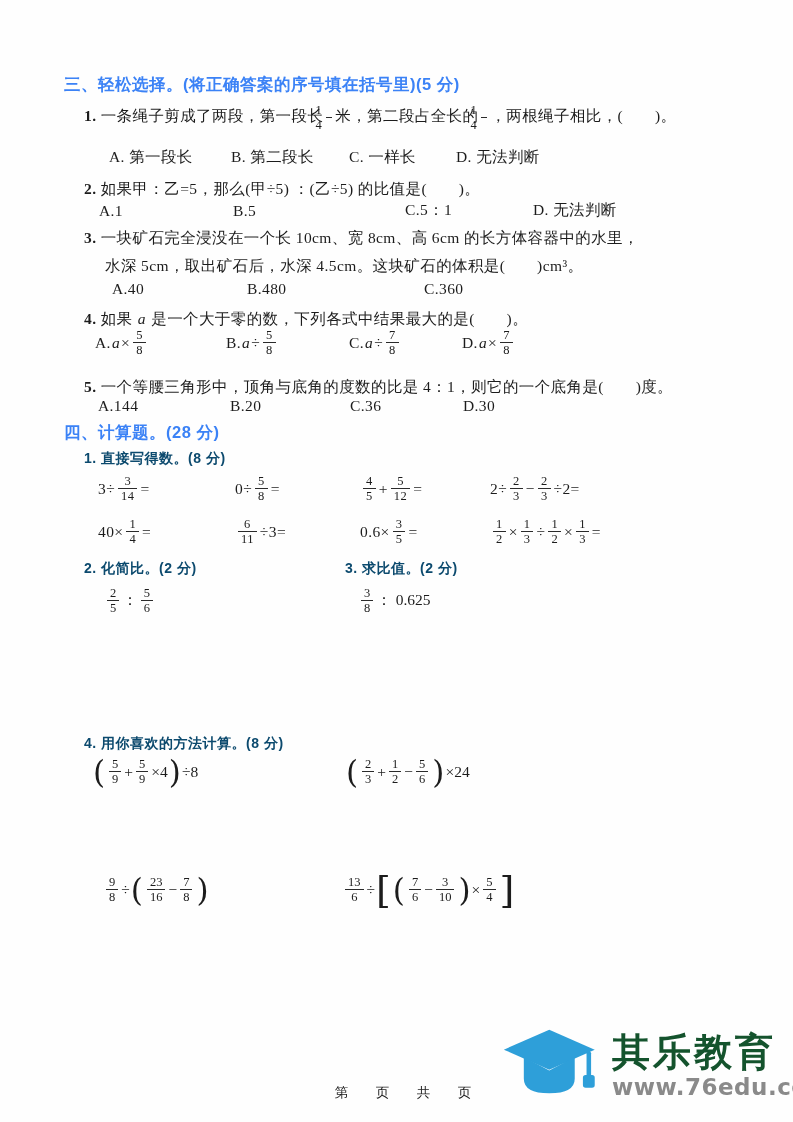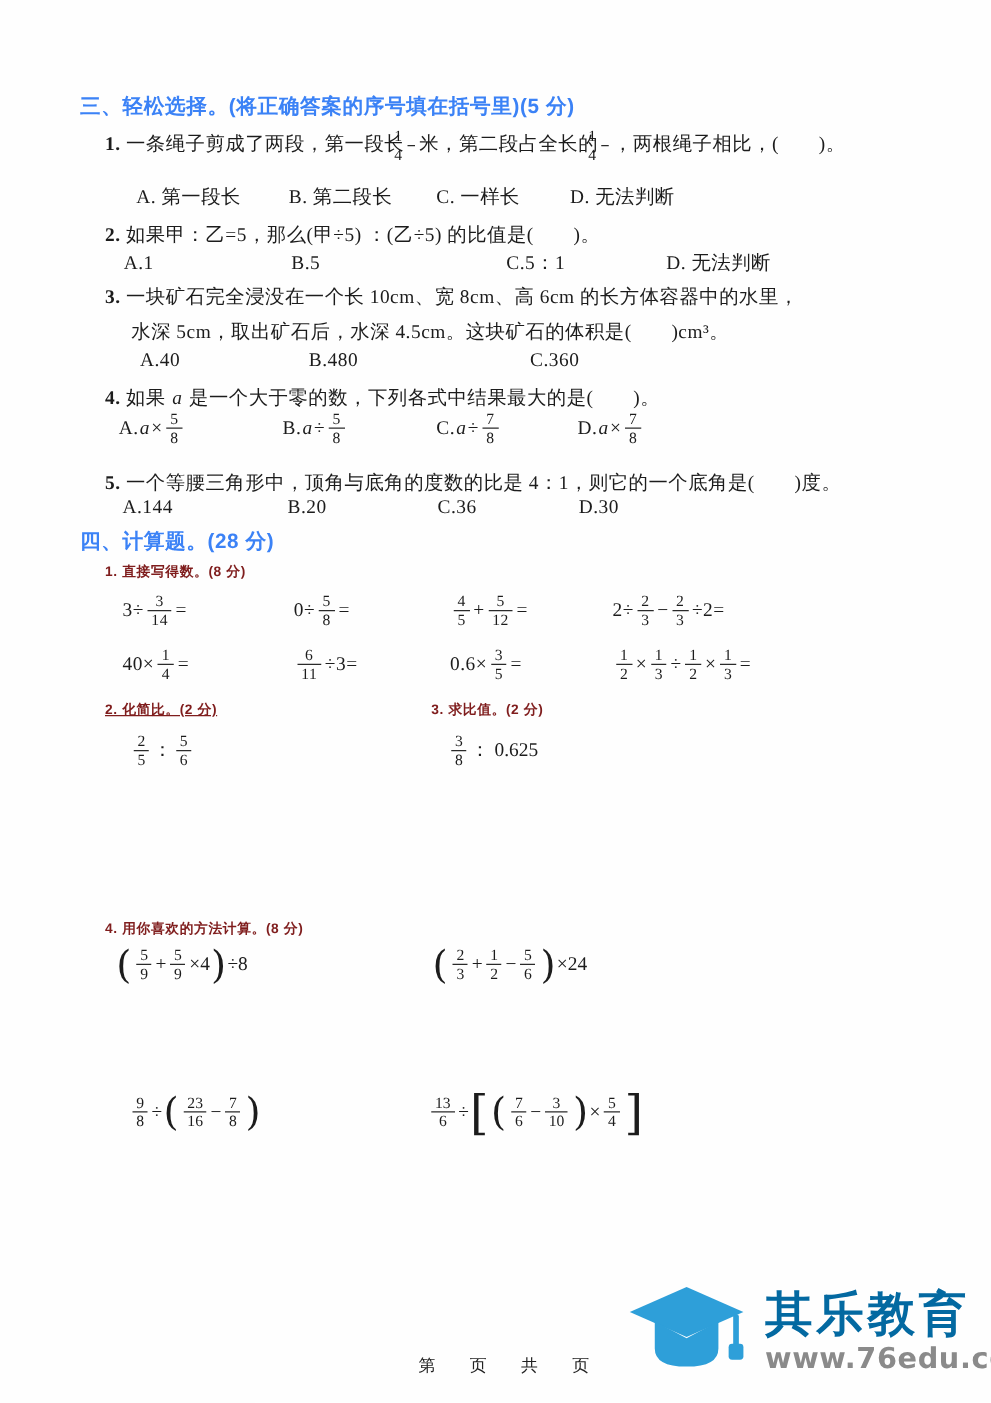--- a/index.html
+++ b/index.html
@@ -2,21 +2,21 @@
 <html><head>
 <meta charset="utf-8">
 <style>
   html,body{margin:0;padding:0;background:#ffffff;}
   .page{position:relative;width:793px;height:1122px;background:#fefefe;overflow:hidden;
         font-family:"Liberation Serif","DejaVu Serif",serif;color:#1c1c1c;}
   .abs{position:absolute;}
   .h-sec{font-family:"Liberation Sans","DejaVu Sans",sans-serif;font-weight:700;
          font-size:16.5px;color:#3b82f6;letter-spacing:0.5px;}
   .h-sub{font-family:"Liberation Sans","DejaVu Sans",sans-serif;font-weight:700;
-         font-size:11px;color:#7f1d1d;letter-spacing:0.5px;}
+         font-size:14px;color:#0c4a6e;letter-spacing:0.5px;}
   .stem{font-size:15.5px;line-height:27.5px;width:660px;padding-left:21px;text-indent:-21px;
         letter-spacing:0.4px;}
   .tb{font-weight:700;}
   .tx{}
   .it{font-style:italic;margin:0 1px;}
   .opts{display:grid;font-size:15.5px;align-items:center;letter-spacing:0.4px;}
   .g1{grid-template-columns:122px 118px 107px auto;}
   .g2{grid-template-columns:134px 172px 128px auto;}
   .g3{grid-template-columns:135px 177px auto;}
   .g4{grid-template-columns:131px 123px 113px auto;}
@@ -211,21 +211,21 @@
         </span>
         <span class="tx">×</span>
         <span class="frac">
           <span class="fn">1</span>
           <span class="fd">3</span>
         </span>
         <span class="tx">=</span>
       </span>
   </div>
 
-  <div class="abs h-sub" style="left:84px;top:560px;text-decoration:underline;">2. 化简比。(2 分)</div>
+  <div class="abs h-sub" style="left:84px;top:560px;">2. 化简比。(2 分)</div>
   <div class="abs h-sub" style="left:345px;top:560px;">3. 求比值。(2 分)</div>
 
   <div class="abs expr" style="left:104px;top:586px;">
       <span class="frac">
         <span class="fn">2</span>
         <span class="fd">5</span>
       </span>
       <span class="tx"> ： </span>
       <span class="frac">
         <span class="fn">5</span>
@@ -323,18 +323,18 @@
   <div class="abs footer" style="left:10px;top:1084px;">第　页　共　页</div>
 
   <div class="abs wm" style="left:502px;top:1024px;">
     <svg class="wm-cap" viewBox="0 0 110 92">
       <polygon points="52,6 102,28 52,50 2,28" fill="#2e9fd9"></polygon>
       <path d="M24,36 L24,60 Q24,76 52,76 Q80,76 80,60 L80,36 L52,51 Z" fill="#2e9fd9"></path>
       <rect x="93" y="30" width="5" height="28" rx="2" fill="#2e9fd9"></rect>
       <rect x="89" y="56" width="13" height="14" rx="3" fill="#2e9fd9"></rect>
     </svg>
     <div class="wm-text">
-      <span class="wm-brand" style="color: #0369a1;">其乐教育</span>
+      <span class="wm-brand" style="color: #14532d;">其乐教育</span>
       <span class="wm-url" style="color: rgb(138, 138, 138);">www.76edu.com</span>
     </div>
   </div>
 
 </div>
 
 </body></html>

